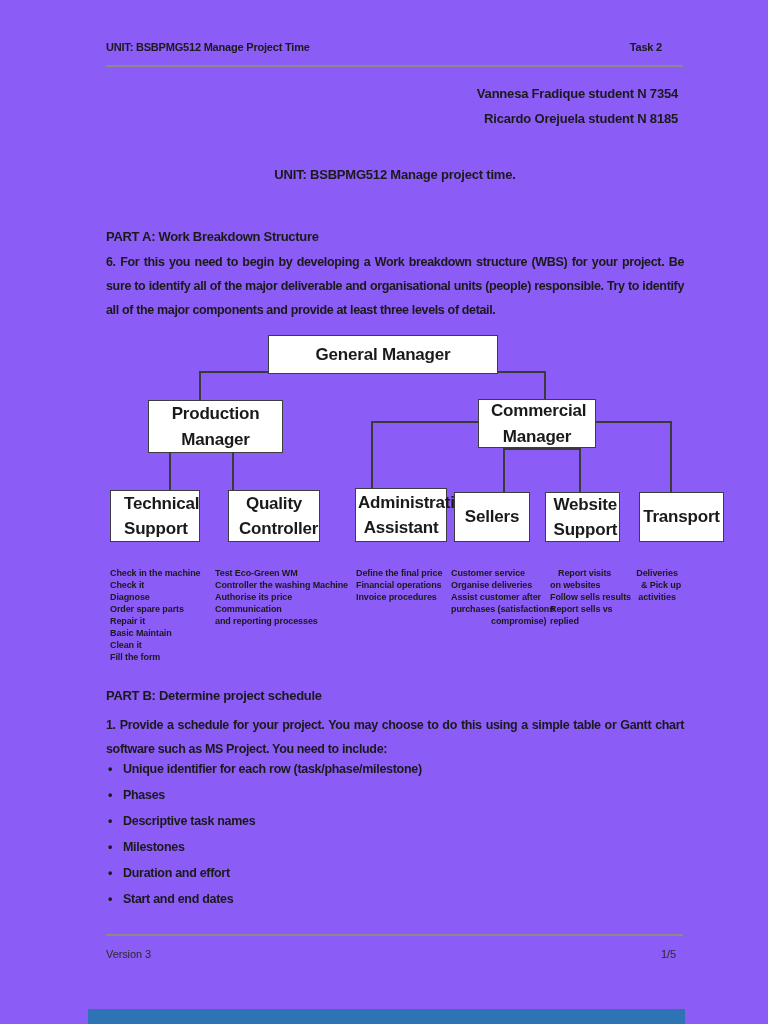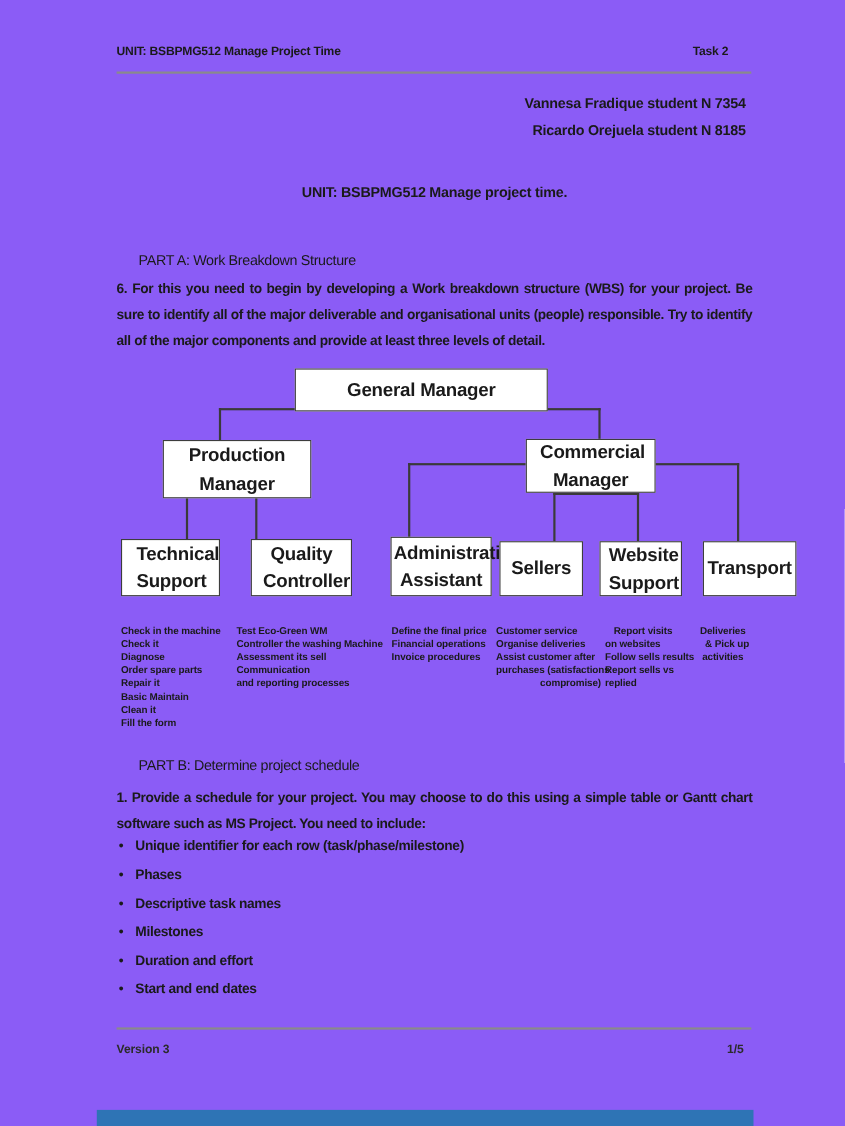--- a/index.html
+++ b/index.html
@@ -4,35 +4,35 @@
 <style>
   html,body{margin:0;padding:0;background:#ffffff;}
   .page{position:relative;width:768px;height:1024px;background:#8b5cf6;overflow:hidden;
         font-family:"Liberation Sans",sans-serif;color:#1a1a1a;}
   .abs{position:absolute;}
   .hdr{font-size:11px;font-weight:700;letter-spacing:-0.2px;}
   .rule{height:2px;background:#8a8a8a;}
   .student{font-size:13px;font-weight:700;letter-spacing:-0.2px;text-align:right;width:300px;}
   .unitline{font-size:13px;font-weight:700;letter-spacing:-0.2px;text-align:center;width:578px;}
   .doctitle{font-size:16.5px;font-weight:700;letter-spacing:-0.2px;}
-  .parthead{font-size:13px;font-weight:400;letter-spacing:-0.3px;margin-left:20px;}
+  .parthead{font-size:13px;font-weight:700;letter-spacing:-0.3px;}
   .para{font-size:12.5px;font-weight:700;letter-spacing:-0.35px;line-height:24px;
         text-align:justify;width:578px;}
   .bullet{font-size:12.5px;font-weight:700;letter-spacing:-0.3px;padding-left:15px;position:absolute;}
   .bullet::before{content:"\2022";position:absolute;left:0;top:0;}
   
   .obox{position:absolute;border:1.5px solid #3d3d3d;background:#fff;display:flex;
         align-items:center;justify-content:center;text-align:center;
         font-size:17px;font-weight:700;letter-spacing:-0.2px;line-height:1.5;}
   .ln{position:absolute;background:#3a3a3a;}
   .notes{position:absolute;font-size:9px;font-weight:700;letter-spacing:-0.1px;line-height:12px;white-space:nowrap;}
   .notes div{height:12px;}
   .ind40{padding-left:40px;}
   .ind8{padding-left:8px;}
-  .ftr{font-size:11px;font-weight:700;color:#2b2b2b;letter-spacing:-0.1px;}
+  .ftr{font-size:11px;font-weight:400;color:#2b2b2b;letter-spacing:-0.1px;}
 </style>
 </head>
 <body>
 
 <div class="page">
 
   <div class="abs hdr" style="left:106px;top:41px;">UNIT: BSBPMG512 Manage Project Time</div>
   <div class="abs hdr" style="left:586px;top:41px;width:76px;text-align:right;">Task 2</div>
   <div class="abs rule" style="left:106px;top:65px;width:577px;"></div>
 
@@ -93,21 +93,21 @@
       <div>Diagnose</div>
       <div>Order spare parts</div>
       <div>Repair it</div>
       <div>Basic Maintain</div>
       <div>Clean it</div>
       <div>Fill the form</div>
     </div>
     <div class="notes" style="left:215px;top:567px;">
       <div>Test Eco-Green WM</div>
       <div>Controller the washing Machine</div>
-      <div>Assessment its sell</div>
+      <div>Authorise its price</div>
       <div>Communication</div>
       <div>and reporting processes</div>
     </div>
     <div class="notes" style="left:356px;top:567px;">
       <div>Define the final price</div>
       <div>Financial operations</div>
       <div>Invoice procedures</div>
     </div>
     <div class="notes" style="left:451px;top:567px;">
       <div>Customer service</div>

